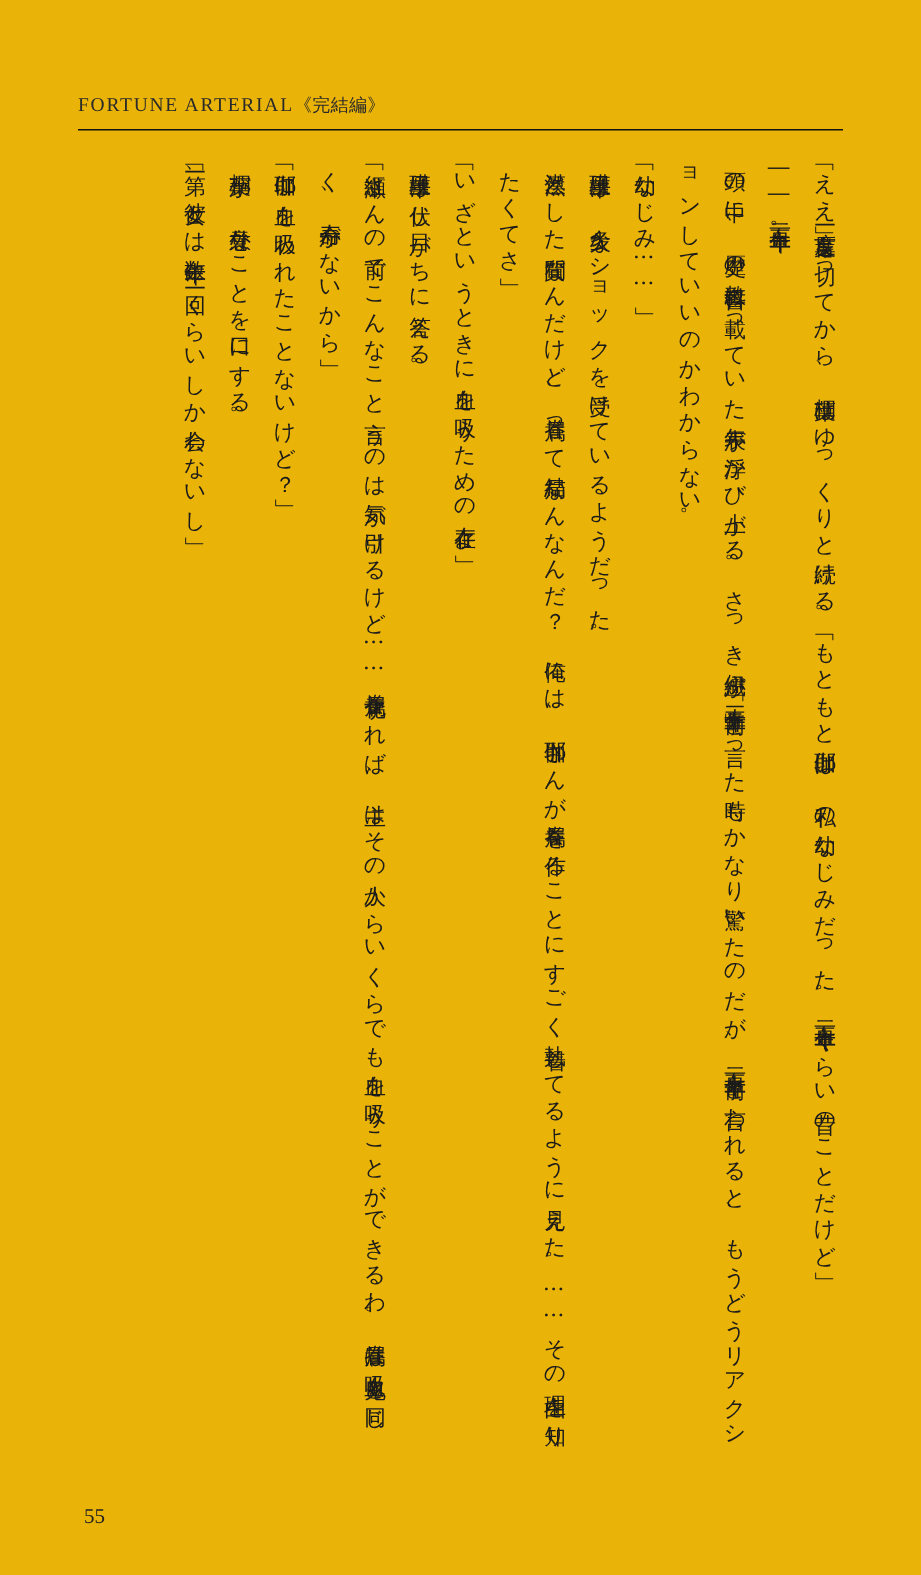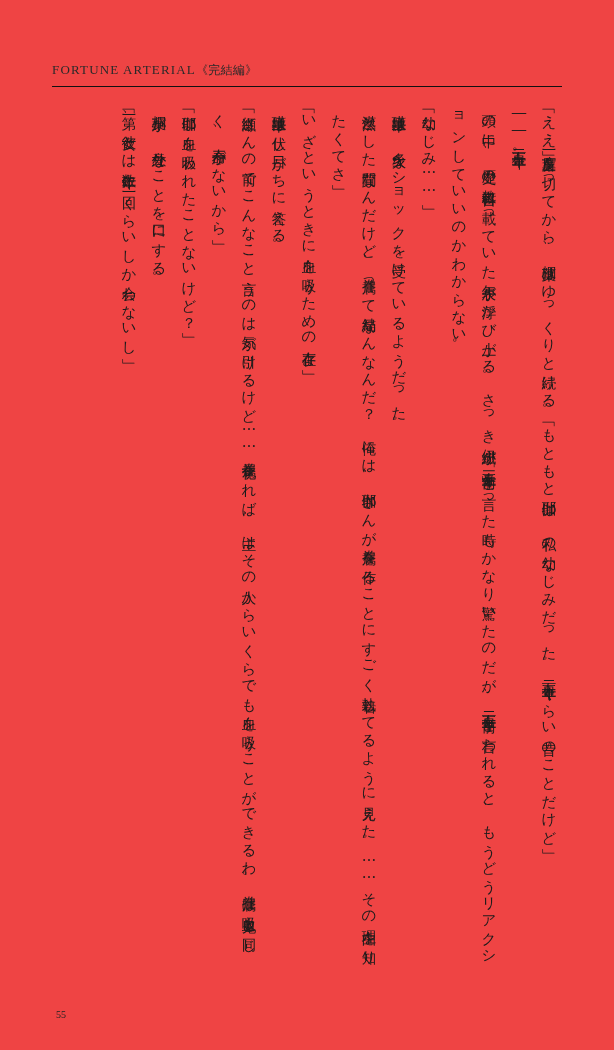--- a/index.html
+++ b/index.html
@@ -12,21 +12,21 @@
     height: 1050px;
     position: relative;
     font-family: "Liberation Serif", serif;
     color: #1a1a1a;
     overflow: hidden;
   }
 
   .page {
     position: absolute;
     inset: 0;
-    background: #ef4444;
+    background: #eab308;
   }
 
   
   .header {
     position: absolute;
     top: 62px;
     left: 52px;
     font-family: "Liberation Serif", serif;
     font-size: 13px;
     letter-spacing: 0.06em;
@@ -76,21 +76,21 @@
 
   .para-indent {
     padding-top: 16px;
   }
 
   .page-number {
     position: absolute;
     left: 56px;
     bottom: 30px;
     font-family: "Liberation Serif", serif;
-    font-size: 10px;
+    font-size: 14px;
     color: #222;
   }
 </style>
 </head>
 <body>
 
 <div class="page">
 
   <div class="header">
     <span class="title-latin">FORTUNE ARTERIAL</span><span class="title-jp">《完結編》</span>

